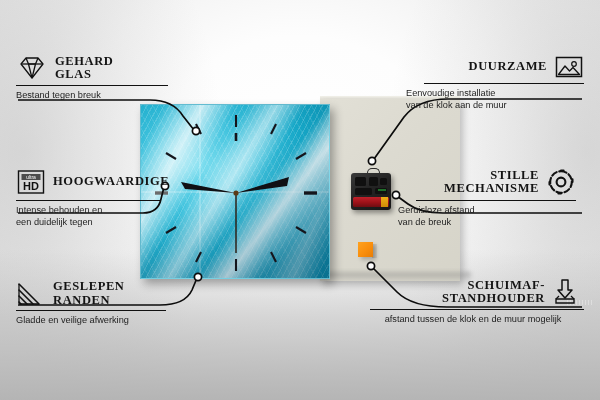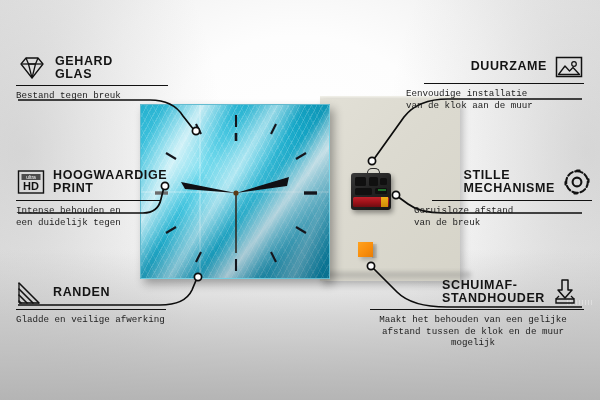--- a/index.html
+++ b/index.html
@@ -28,29 +28,29 @@
     position:absolute;right:-70px;top:-40px;width:280px;height:480px;
     background:radial-gradient(ellipse at 70% 40%, rgba(160,160,160,0.28) 0%, rgba(160,160,160,0.09) 45%, rgba(160,160,160,0) 72%);
     pointer-events:none;
   }
 
   
   .feature{position:absolute;}
   .feat-head{display:flex;align-items:center;gap:7px;}
   .feat-head.right{justify-content:flex-end;}
   .feat-title{
-    font-family:Liberation Sans, sans-serif;
+    font-family:Liberation Serif, serif;
     font-weight:bold;font-size:12.5px;line-height:13.5px;
     letter-spacing:0.6px;color:#141414;text-transform:uppercase;
   }
   .feat-title.ta-left{text-align:left;}
-  .feat-title.ta-right{}
+  .feat-title.ta-right{text-align:right;}
   .rule{height:1.3px;background:#111;margin:3px 0 4px 0;}
   .feat-desc{
-    font-family:Liberation Mono, monospace;
+    font-family:Liberation Sans, sans-serif;
     font-size:9.2px;line-height:11.2px;color:#1d1d1d;
   }
   .feat-desc.ta-right{text-align:left;}
   .feat-desc.ta-center{text-align:center;}
 
   .icon{flex:0 0 auto;display:block;}
 
   
   #scene{position:absolute;left:140px;top:96px;width:240px;height:192px;}
 
@@ -259,41 +259,41 @@
   <div class="feature" style="left:16px;top:167px;width:166px;">
     <div class="feat-head">
       <svg class="icon" width="30" height="30" viewBox="0 0 30 30">
         <rect x="2.5" y="4" width="25" height="22" fill="none" stroke="#111" stroke-width="1.4"></rect>
         <rect x="5.5" y="7" width="19" height="6" fill="#4c4c4c"></rect>
         <text x="15" y="12" font-family="Liberation Sans, sans-serif" font-size="5" fill="#fff" text-anchor="middle">ultra</text>
         <text x="15" y="23" font-family="Liberation Sans, sans-serif" font-weight="bold" font-size="11" fill="#111" text-anchor="middle">HD</text>
       </svg>
       <div>
         <div class="feat-title ta-left">HOOGWAARDIGE</div>
-        <div class="feat-title ta-left">PRINT</div>
       </div>
     </div>
     <div class="rule" style="width:144px;"></div>
     <div class="feat-desc">Intense behouden en</div>
     <div class="feat-desc">een duidelijk tegen</div>
   </div>
 
   <div class="feature" style="left:16px;top:280px;width:170px;">
     <div class="feat-head">
       <svg class="icon" width="30" height="26" viewBox="0 0 30 26">
         <g stroke="#111" stroke-width="1.6" stroke-linecap="round">
           <line x1="3" y1="3" x2="23" y2="23"></line>
           <line x1="3" y1="9" x2="17" y2="23"></line>
           <line x1="3" y1="15" x2="11" y2="23"></line>
           <line x1="3" y1="21" x2="5" y2="23"></line>
         </g>
         <line x1="3" y1="23" x2="23" y2="23" stroke="#111" stroke-width="1.6"></line>
         <line x1="3" y1="3" x2="3" y2="23" stroke="#111" stroke-width="1.3"></line>
       </svg>
       <div>
+        <div class="feat-title ta-left">GESLEPEN</div>
         <div class="feat-title ta-left">RANDEN</div>
       </div>
     </div>
     <div class="rule" style="width:150px;"></div>
     <div class="feat-desc">Gladde en veilige afwerking</div>
   </div>
 
   <div class="feature" style="right:16px;top:54px;width:178px;">
     <div class="feat-head right">
       <div>
@@ -303,21 +303,21 @@
         <rect x="2.5" y="3.5" width="25" height="19" fill="none" stroke="#111" stroke-width="1.5"></rect>
         <circle cx="20" cy="10" r="2.3" fill="none" stroke="#111" stroke-width="1.2"></circle>
         <path d="M4.5 20.5 L11 12 L15.5 17 L19 13.5 L25.5 20.5 Z" fill="none" stroke="#111" stroke-width="1.3" stroke-linejoin="round"></path>
       </svg>
     </div>
     <div class="rule" style="width:160px;margin-left:18px;"></div>
     <div class="feat-desc ta-right">Eenvoudige installatie</div>
     <div class="feat-desc ta-right">van de klok aan de muur</div>
   </div>
 
-  <div class="feature" style="right:8px;top:167px;width:178px;">
+  <div class="feature" style="right:24px;top:167px;width:178px;">
     <div class="feat-head right">
       <div>
         <div class="feat-title ta-right">STILLE</div>
         <div class="feat-title ta-right">MECHANISME</div>
       </div>
       <svg class="icon" width="30" height="30" viewBox="0 0 30 30">
         <g fill="none" stroke="#111" stroke-width="2.1" stroke-linecap="round" stroke-linejoin="round">
           <path d="M15 3.5 L17.6 3.5 M15 26.5 L12.4 26.5 M26.5 15 L26.5 12.4 M3.5 15 L3.5 17.6"></path>
           <path d="M15 4.2 A10.8 10.8 0 0 1 25.8 15 A10.8 10.8 0 0 1 15 25.8 A10.8 10.8 0 0 1 4.2 15 A10.8 10.8 0 0 1 15 4.2" stroke-dasharray="5.6 2.6"></path>
           <circle cx="15" cy="15" r="4.4"></circle>
@@ -336,17 +336,16 @@
         <div class="feat-title ta-right">STANDHOUDER</div>
       </div>
       <svg class="icon" width="26" height="28" viewBox="0 0 26 28">
         <path d="M10 2 L16 2 L16 12 L20 12 L13 20 L6 12 L10 12 Z" fill="none" stroke="#111" stroke-width="1.5" stroke-linejoin="round"></path>
         <path d="M4 21 L22 21 L22 25 L4 25 Z" fill="none" stroke="#111" stroke-width="1.4"></path>
         <line x1="4" y1="21" x2="7" y2="18" stroke="#111" stroke-width="1.2"></line>
         <line x1="22" y1="21" x2="19" y2="18" stroke="#111" stroke-width="1.2"></line>
       </svg>
     </div>
     <div class="rule" style="width:214px;margin-left:8px;"></div>
-    <div class="feat-desc ta-center">Maakt het behouden van een gelijke</div>
     <div class="feat-desc ta-center">afstand tussen de klok en de muur mogelijk</div>
   </div>
 
 </div>
 
 </body></html>

